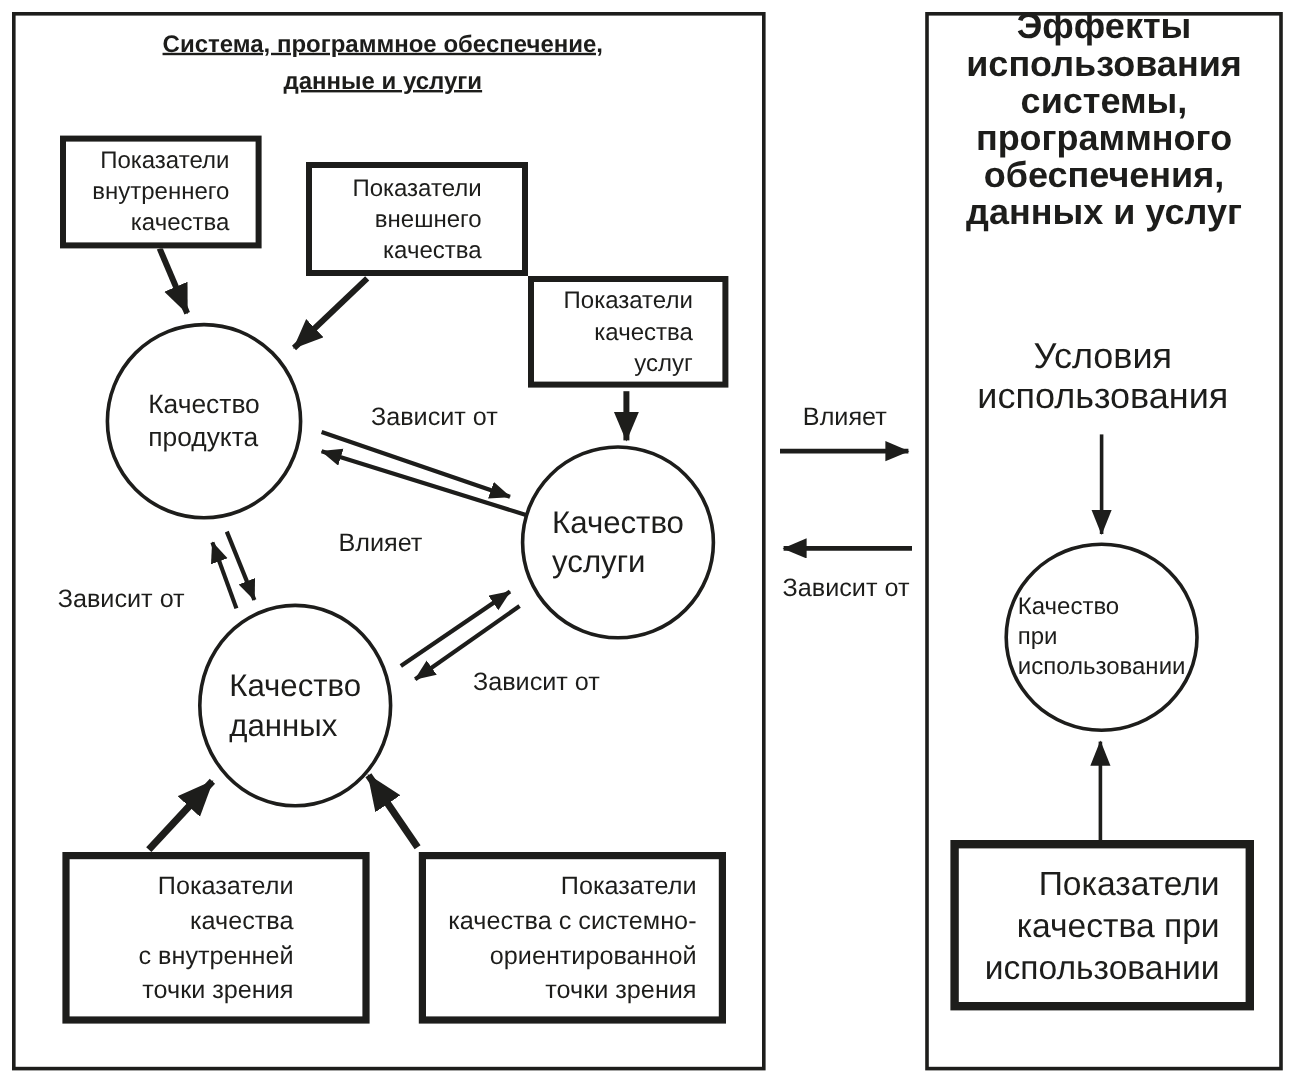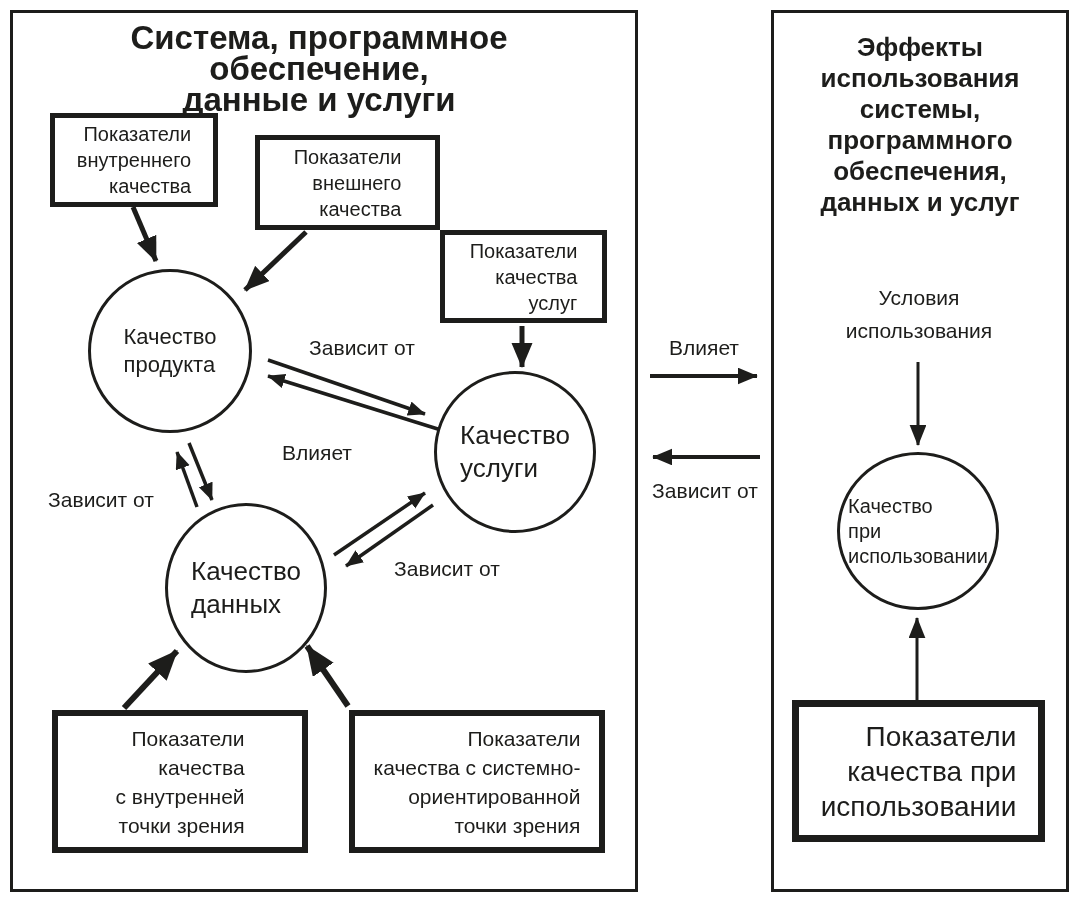--- a/index.html
+++ b/index.html
@@ -87,21 +87,21 @@
       <line x1="433" y1="505" x2="346" y2="566" stroke-width="3.5" marker-end="url(#ah)"></line>
 
       <line x1="650" y1="376" x2="757" y2="376" stroke-width="4" marker-end="url(#ah)"></line>
       <line x1="760" y1="457" x2="653" y2="457" stroke-width="4" marker-end="url(#ah)"></line>
 
       <line x1="918" y1="362" x2="918" y2="445" stroke-width="3" marker-end="url(#ahBig)"></line>
       <line x1="917" y1="700" x2="917" y2="618" stroke-width="3" marker-end="url(#ahBig)"></line>
     </g>
   </svg>
 
-  <div class="label title" style="left:30px;top:22px;width:578px;font-size:33px;line-height:31px;">Система, программное обеспечение,
+  <div class="label title" style="left:30px;top:22px;width:578px;font-size:20px;line-height:31px;text-decoration:underline;">Система, программное обеспечение,
 данные и услуги</div>
 
   <div class="box" style="left:50px;top:113px;width:168px;height:94px;font-size:20px;line-height:26px;">Показатели
 внутреннего
 качества</div>
   <div class="box" style="left:255px;top:135px;width:185px;height:95px;font-size:20px;line-height:26px;">Показатели
 внешнего
 качества</div>
   <div class="box" style="left:440px;top:230px;width:167px;height:93px;font-size:20px;line-height:26px;">Показатели
 качества
@@ -124,27 +124,27 @@
 с внутренней
 точки зрения</div>
   <div class="box" style="left:349px;top:710px;width:256px;height:143px;border-width:6px;font-size:21px;line-height:29px;">Показатели
 качества с системно-
 ориентированной
 точки зрения</div>
 
   <div class="label" style="left:654px;top:336px;width:100px;font-size:21px;">Влияет</div>
   <div class="label" style="left:645px;top:479px;width:120px;font-size:21px;">Зависит от</div>
 
-  <div class="label title" style="left:782px;top:32px;width:276px;font-size:26px;line-height:31px;">Эффекты
+  <div class="label title" style="left:782px;top:7px;width:276px;font-size:30px;line-height:31px;">Эффекты
 использования
 системы,
 программного
 обеспечения,
 данных и услуг</div>
-  <div class="label" style="left:793px;top:281px;width:252px;font-size:21px;line-height:33px;text-align:center;">Условия
+  <div class="label" style="left:793px;top:281px;width:252px;font-size:30px;line-height:33px;text-align:center;">Условия
 использования</div>
   <div class="circle" style="left:837px;top:452px;width:162px;height:158px;font-size:20px;line-height:25px;">Качество
 при
 использовании</div>
   <div class="box" style="left:792px;top:700px;width:253px;height:142px;border-width:7px;font-size:28px;line-height:35px;">Показатели
 качества при
 использовании</div>
 
 </div>
 

